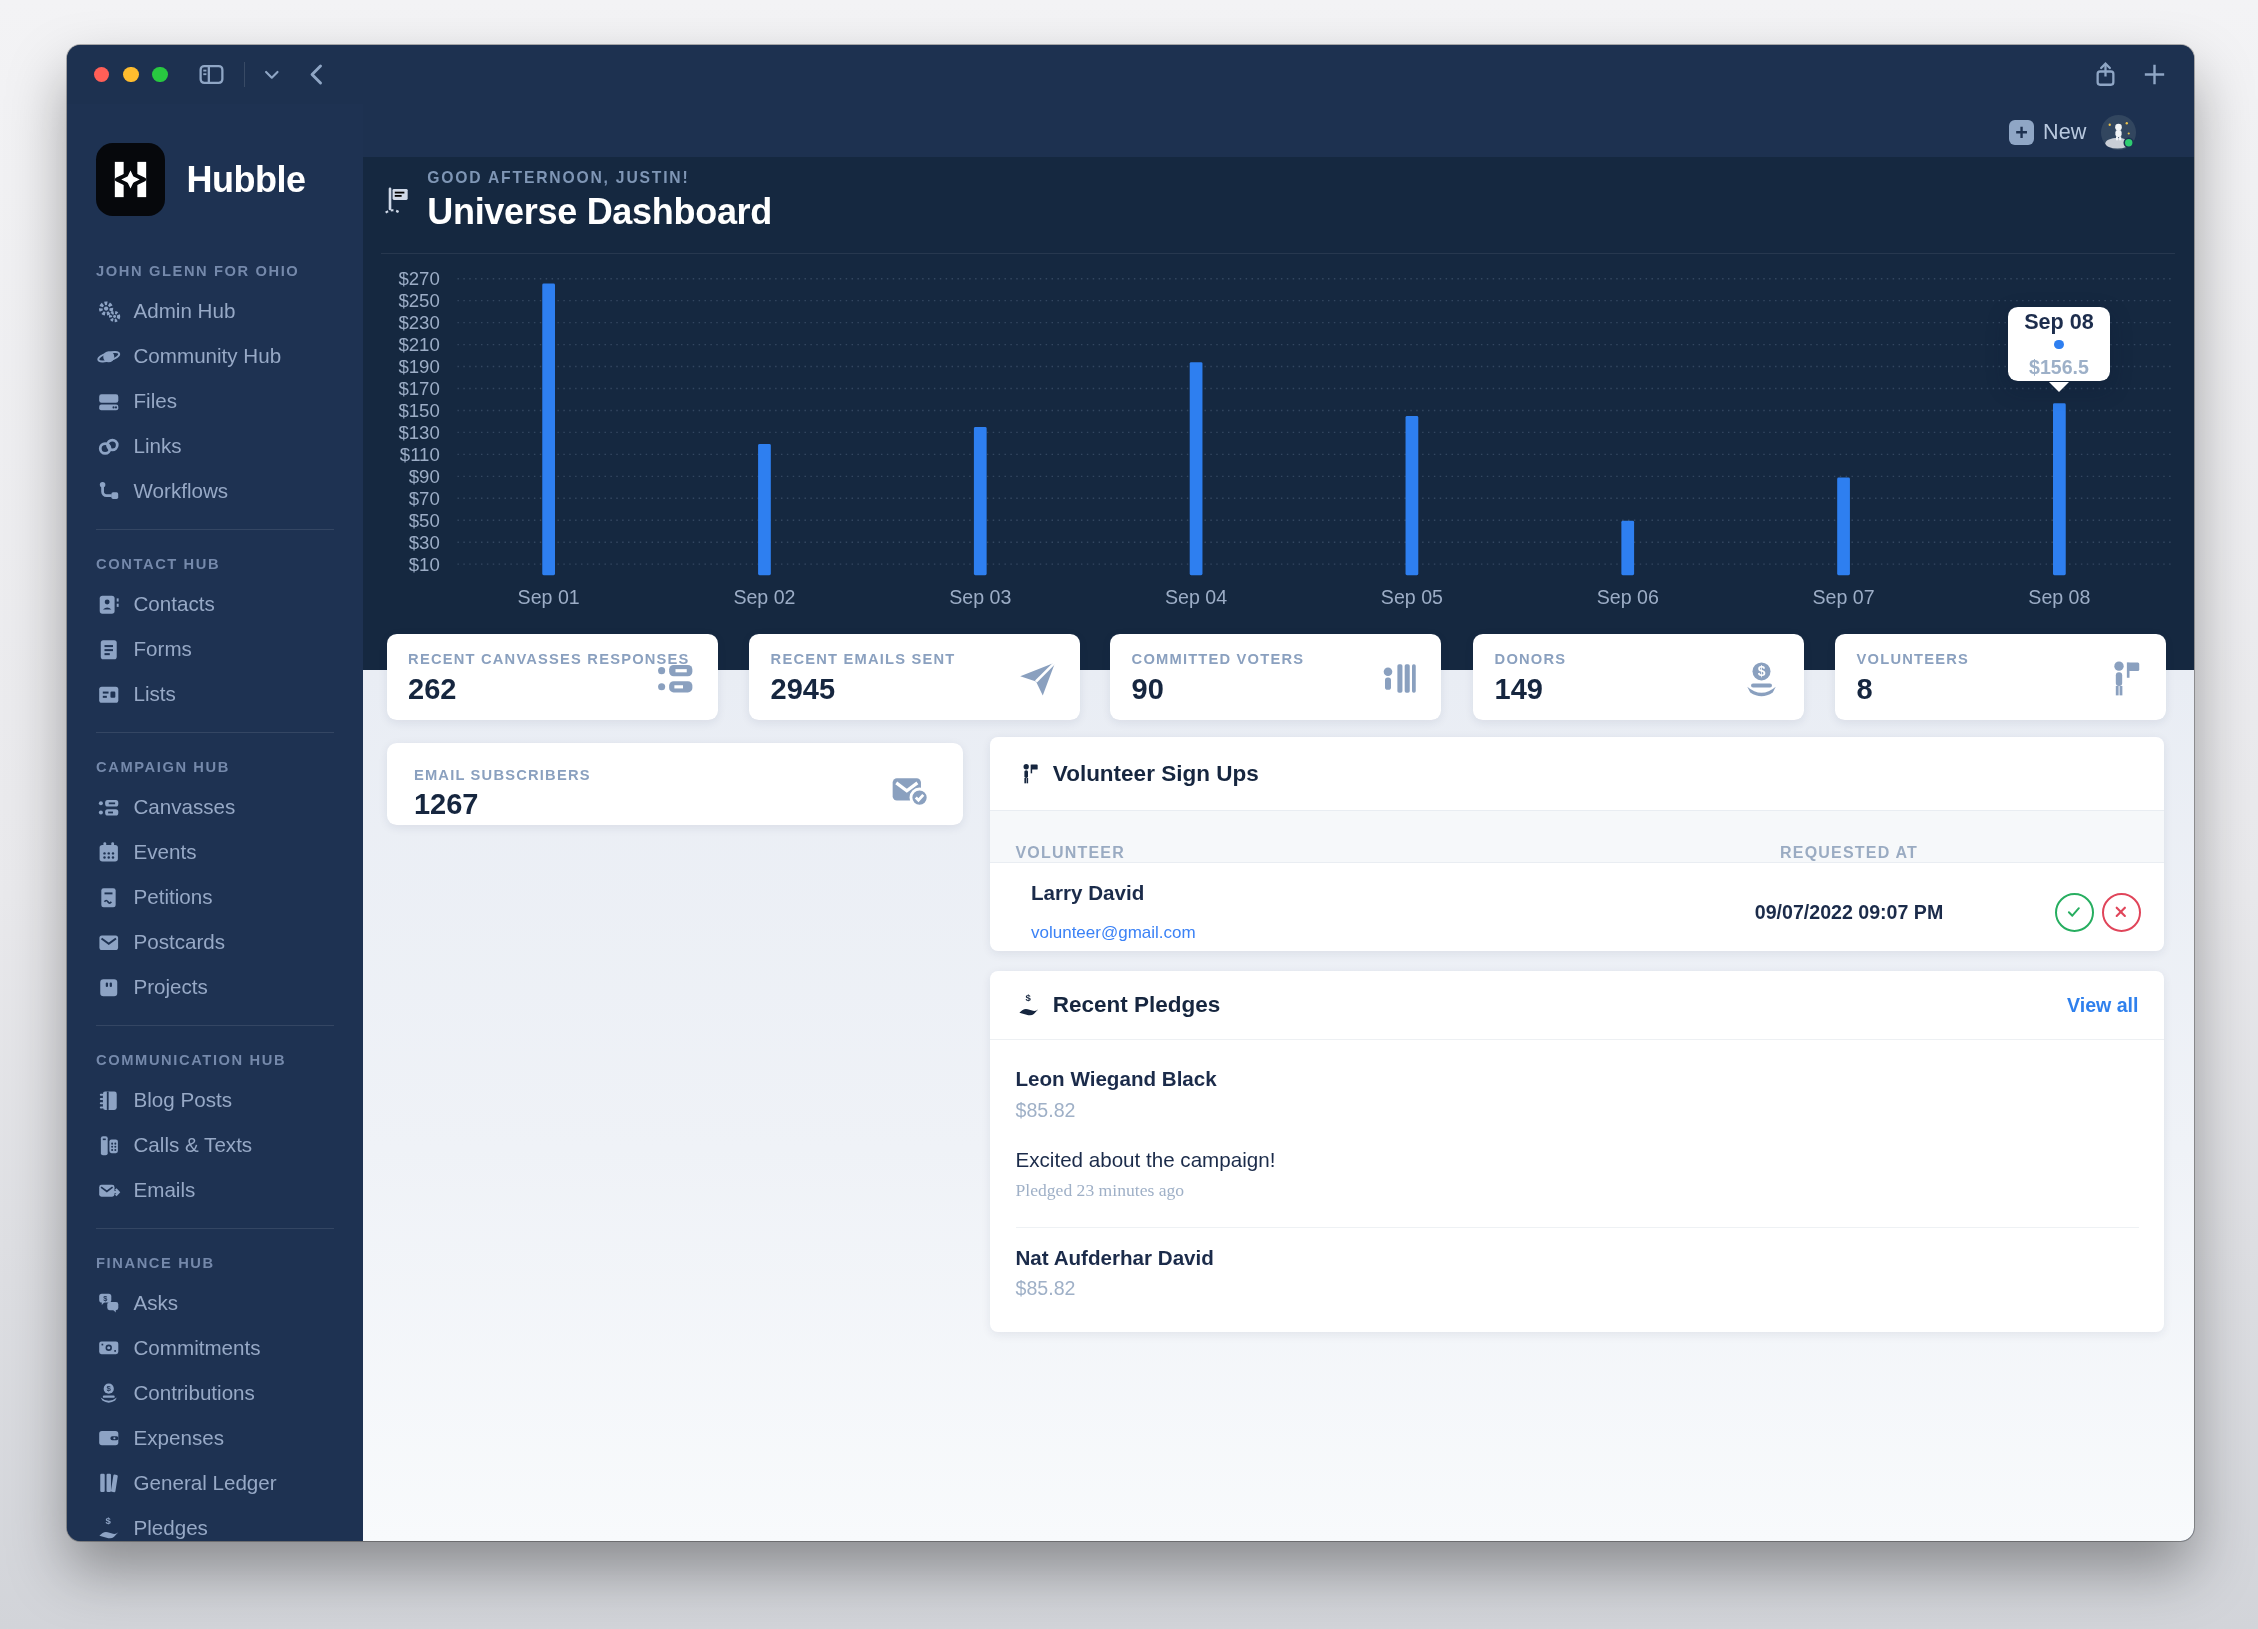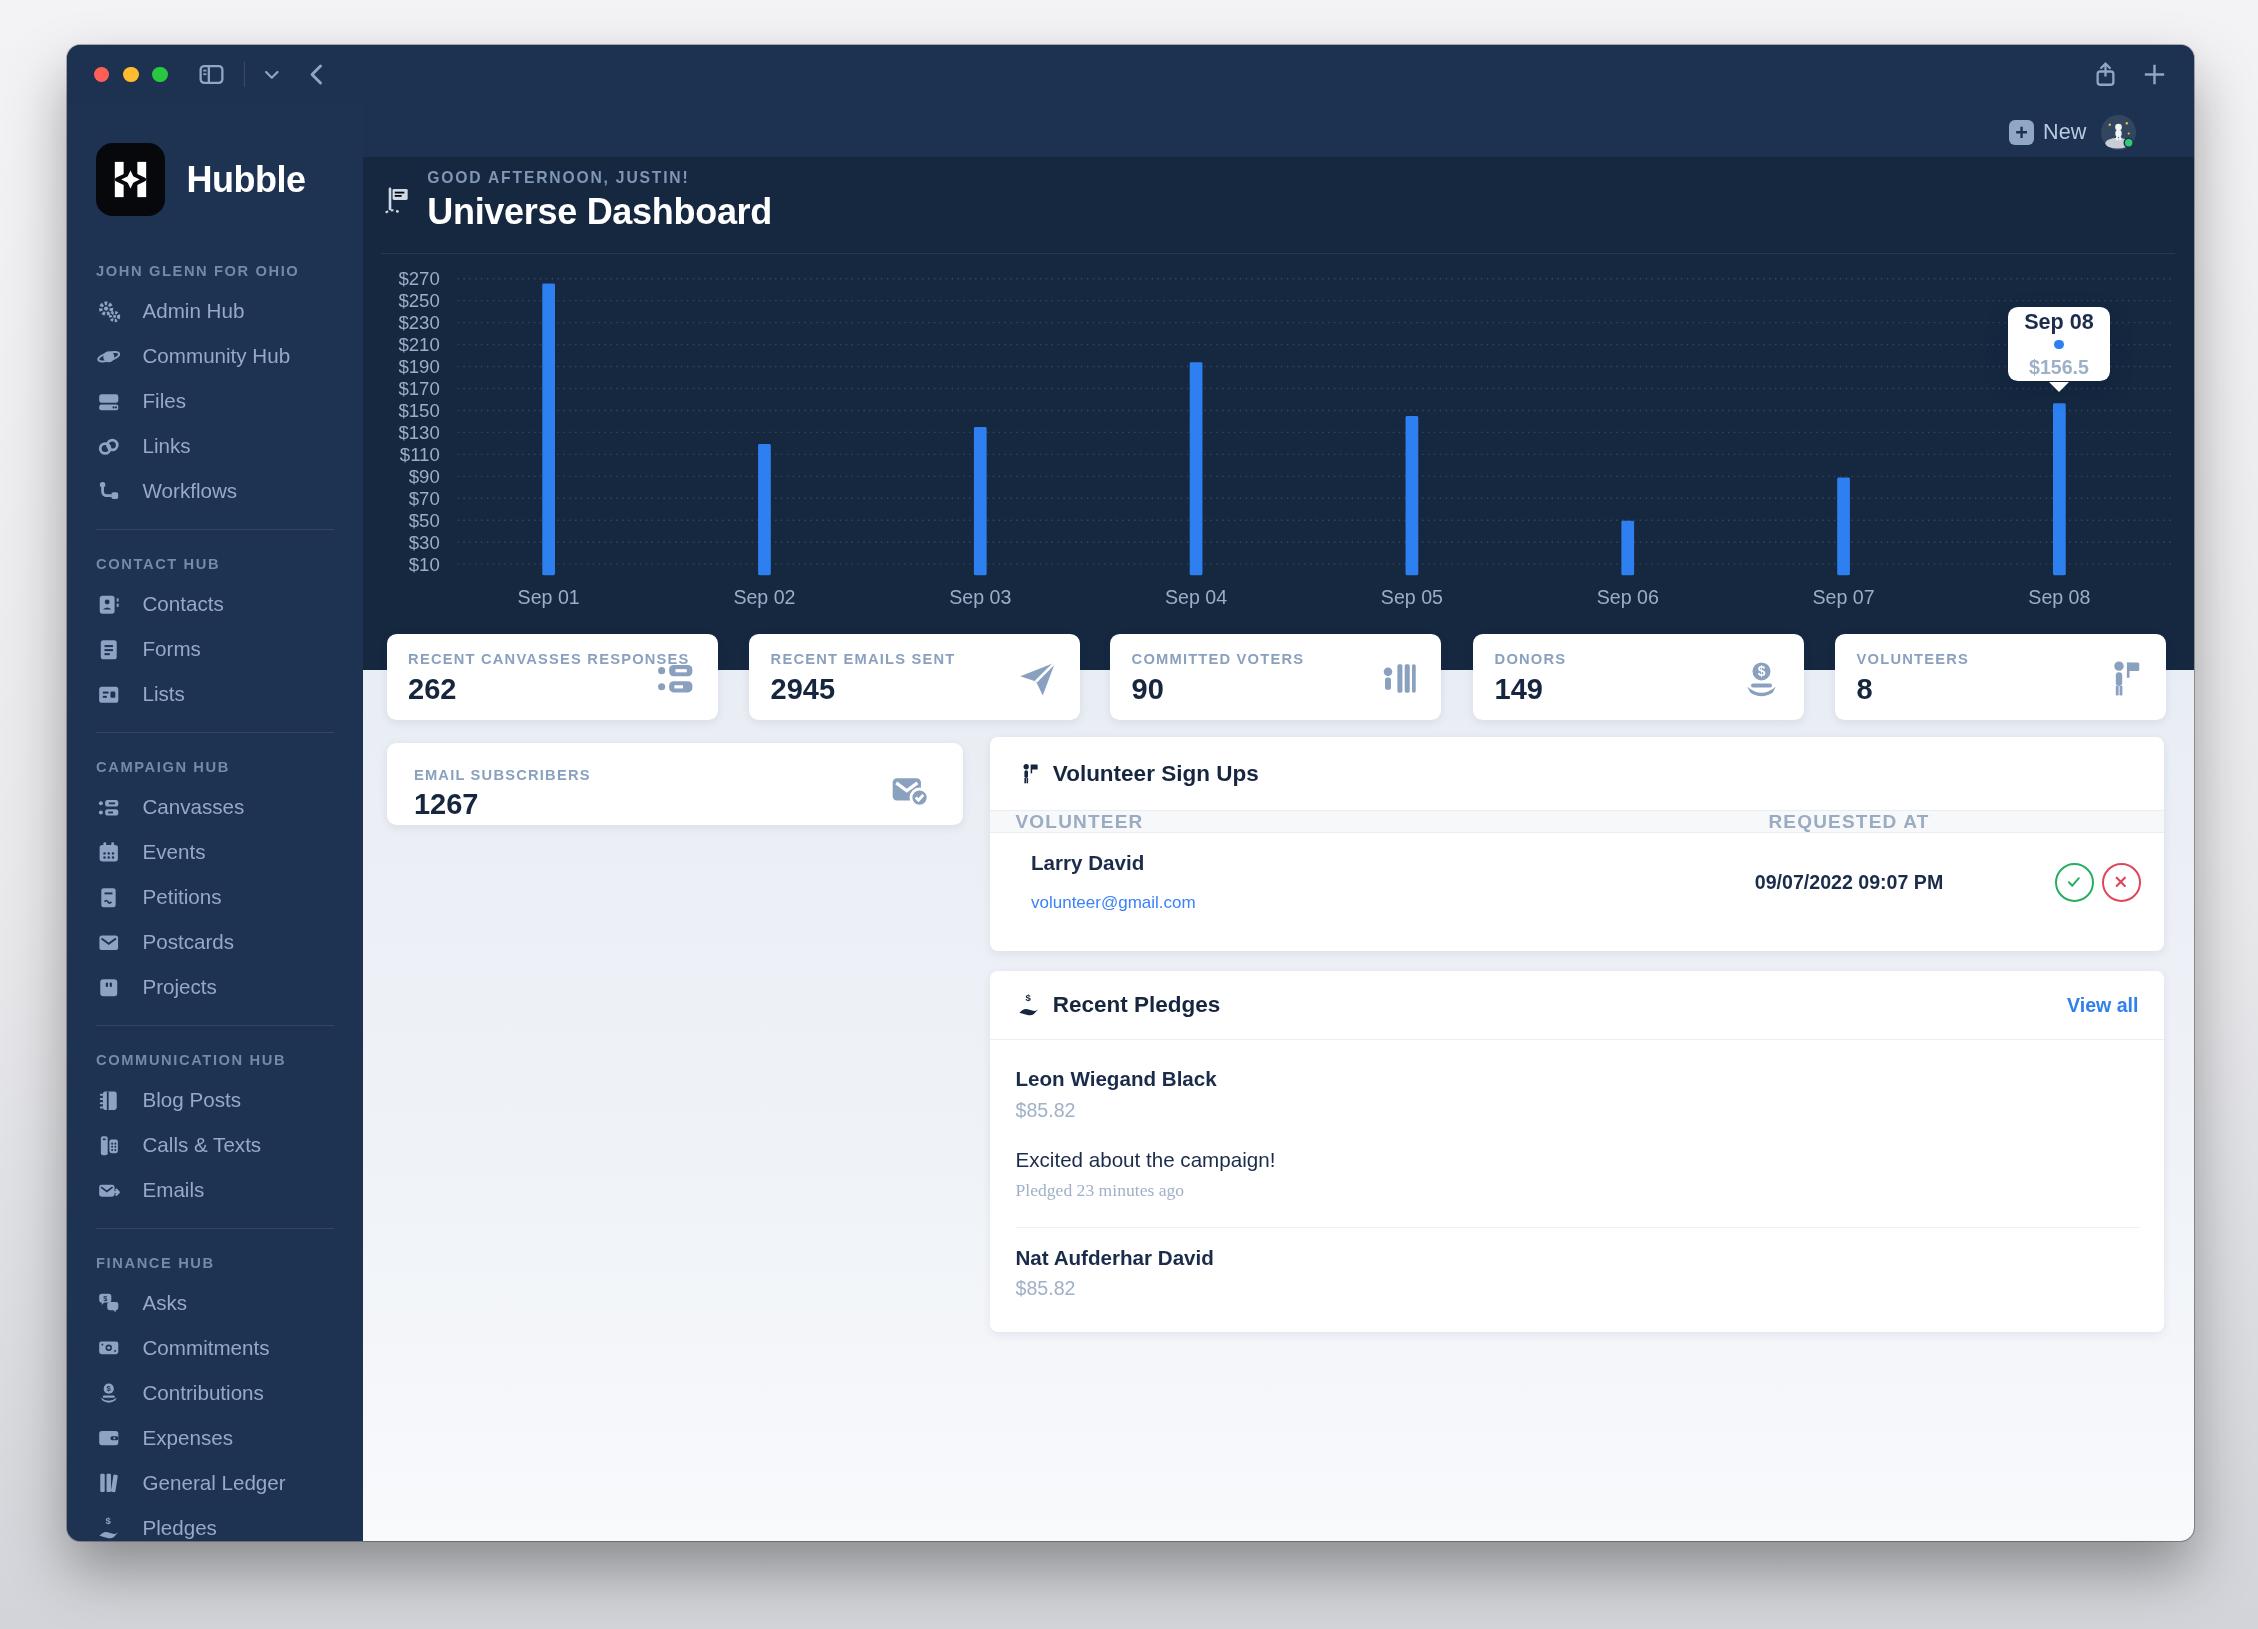--- a/index.html
+++ b/index.html
@@ -21,21 +21,21 @@
   .tb-group{display:flex;align-items:center;gap:9.8px;margin-left:29px;}
   .tb-sep{width:1px;height:25.5px;background:rgba(255,255,255,.12);margin:0 7.8px;}
   .tb-right{margin-left:auto;display:flex;align-items:center;gap:19.6px;margin-right:25.5px;}
   
   .sidebar{position:absolute;left:0;top:59px;width:296px;height:1437px;background:var(--sidebar-bg);--ibg:var(--sidebar-bg);}
   .brand{display:flex;align-items:center;gap:21.6px;padding:39px 0 0 29px;}
   .brand-badge{width:69px;height:73px;border-radius:16.7px;background:#06080c;display:flex;align-items:center;justify-content:center;}
   .brand-name{color:#fff;font-size:36px;font-weight:800;letter-spacing:-0.5px;}
   .nav{padding:47px 17.6px 0 29px;}
   .nav-section-label{font-size:14.7px;font-weight:700;letter-spacing:1.6px;color:#7589ab;margin-bottom:9.8px;}
-  .nav-item{display:flex;align-items:center;gap:21px;height:45px;color:#97a9c6;cursor:pointer;}
+  .nav-item{display:flex;align-items:center;gap:12px;height:45px;color:#97a9c6;cursor:pointer;}
   .nav-item .icn{width:25.5px;height:25.5px;flex:0 0 25.5px;color:#8da3c4;}
   .nav-item-label{font-size:20.6px;font-weight:500;}
   .nav-divider{height:1px;background:rgba(255,255,255,.10);margin:15.7px 11.8px 25.5px 0;}
   
   .main{position:absolute;left:296px;top:59px;width:1831px;height:1437px;}
   .main-top{position:absolute;left:0;top:0;width:100%;height:53px;background:var(--chrome-bg);--ibg:var(--chrome-bg);}
   .main-dark{position:absolute;left:0;top:53px;width:100%;height:513px;background:var(--main-dark);--ibg:var(--main-dark);}
   .main-light{position:absolute;left:0;top:566px;width:100%;height:871px;background:linear-gradient(180deg,#e9edf4 0%,#eff2f7 55%,#f8fafc 100%);}
   .new-wrap{position:absolute;right:57px;top:9.8px;display:flex;align-items:center;gap:13.7px;}
   .new-btn{display:flex;align-items:center;gap:8.8px;color:#b9c9df;font-size:21.6px;cursor:pointer;}
@@ -64,22 +64,22 @@
   .stat-icn{position:absolute;right:19.6px;top:21.6px;width:45px;height:45px;color:#8aa0bf;}
   .email-card{left:23.5px;top:639px;width:576px;height:82px;padding:23.5px 27.4px;}
   .email-card .stat-icn{top:27.4px;right:29px;}
   
   .panel{position:absolute;left:627px;width:1174px;background:#fff;border-radius:8px;box-shadow:0 2.9px 9.8px rgba(20,40,80,.08);--ibg:#fff;overflow:hidden;}
   .panel-head{display:flex;align-items:center;gap:11.8px;padding:0 25.5px;color:var(--darktext);}
   .panel-title{font-size:22.5px;font-weight:700;}
   .panel-head .icn{width:25.5px;height:25.5px;color:var(--darktext);}
   .vol-panel{top:633px;height:214px;}
   .vol-panel .panel-head{height:73px;}
-  .col-strip{position:relative;height:23px;background:#f6f8fa;border-top:1px solid #e9edf2;border-bottom:1px solid #e9edf2;
-    display:flex;align-items:flex-start;font-size:19px;font-weight:700;letter-spacing:1.2px;color:#9aabc2;}
+  .col-strip{position:relative;height:53px;background:#f6f8fa;border-top:1px solid #e9edf2;border-bottom:1px solid #e9edf2;
+    display:flex;align-items:flex-end;font-size:16px;font-weight:700;letter-spacing:1.2px;color:#9aabc2;}
   .col-volunteer{padding-left:25.5px;}
   .col-requested{position:absolute;left:859px;transform:translateX(-50%);}
   .vol-row{position:relative;height:98px;display:flex;align-items:center;}
   .vol-name{padding-left:41px;}
   .vol-name-main{font-size:20.6px;font-weight:600;color:#1b2b4a;}
   .vol-email{font-size:17px;color:var(--link);margin-top:18px;cursor:pointer;}
   .vol-date{position:absolute;left:859px;transform:translateX(-50%);font-size:19.6px;font-weight:600;color:#1b2b4a;}
   .vol-actions{position:absolute;right:23.5px;display:flex;gap:7.8px;}
   .act-btn{width:39px;height:39px;border-radius:50%;border:2px solid;background:#fff;display:flex;align-items:center;justify-content:center;cursor:pointer;}
   .act-approve{border-color:var(--green);color:var(--green);}

